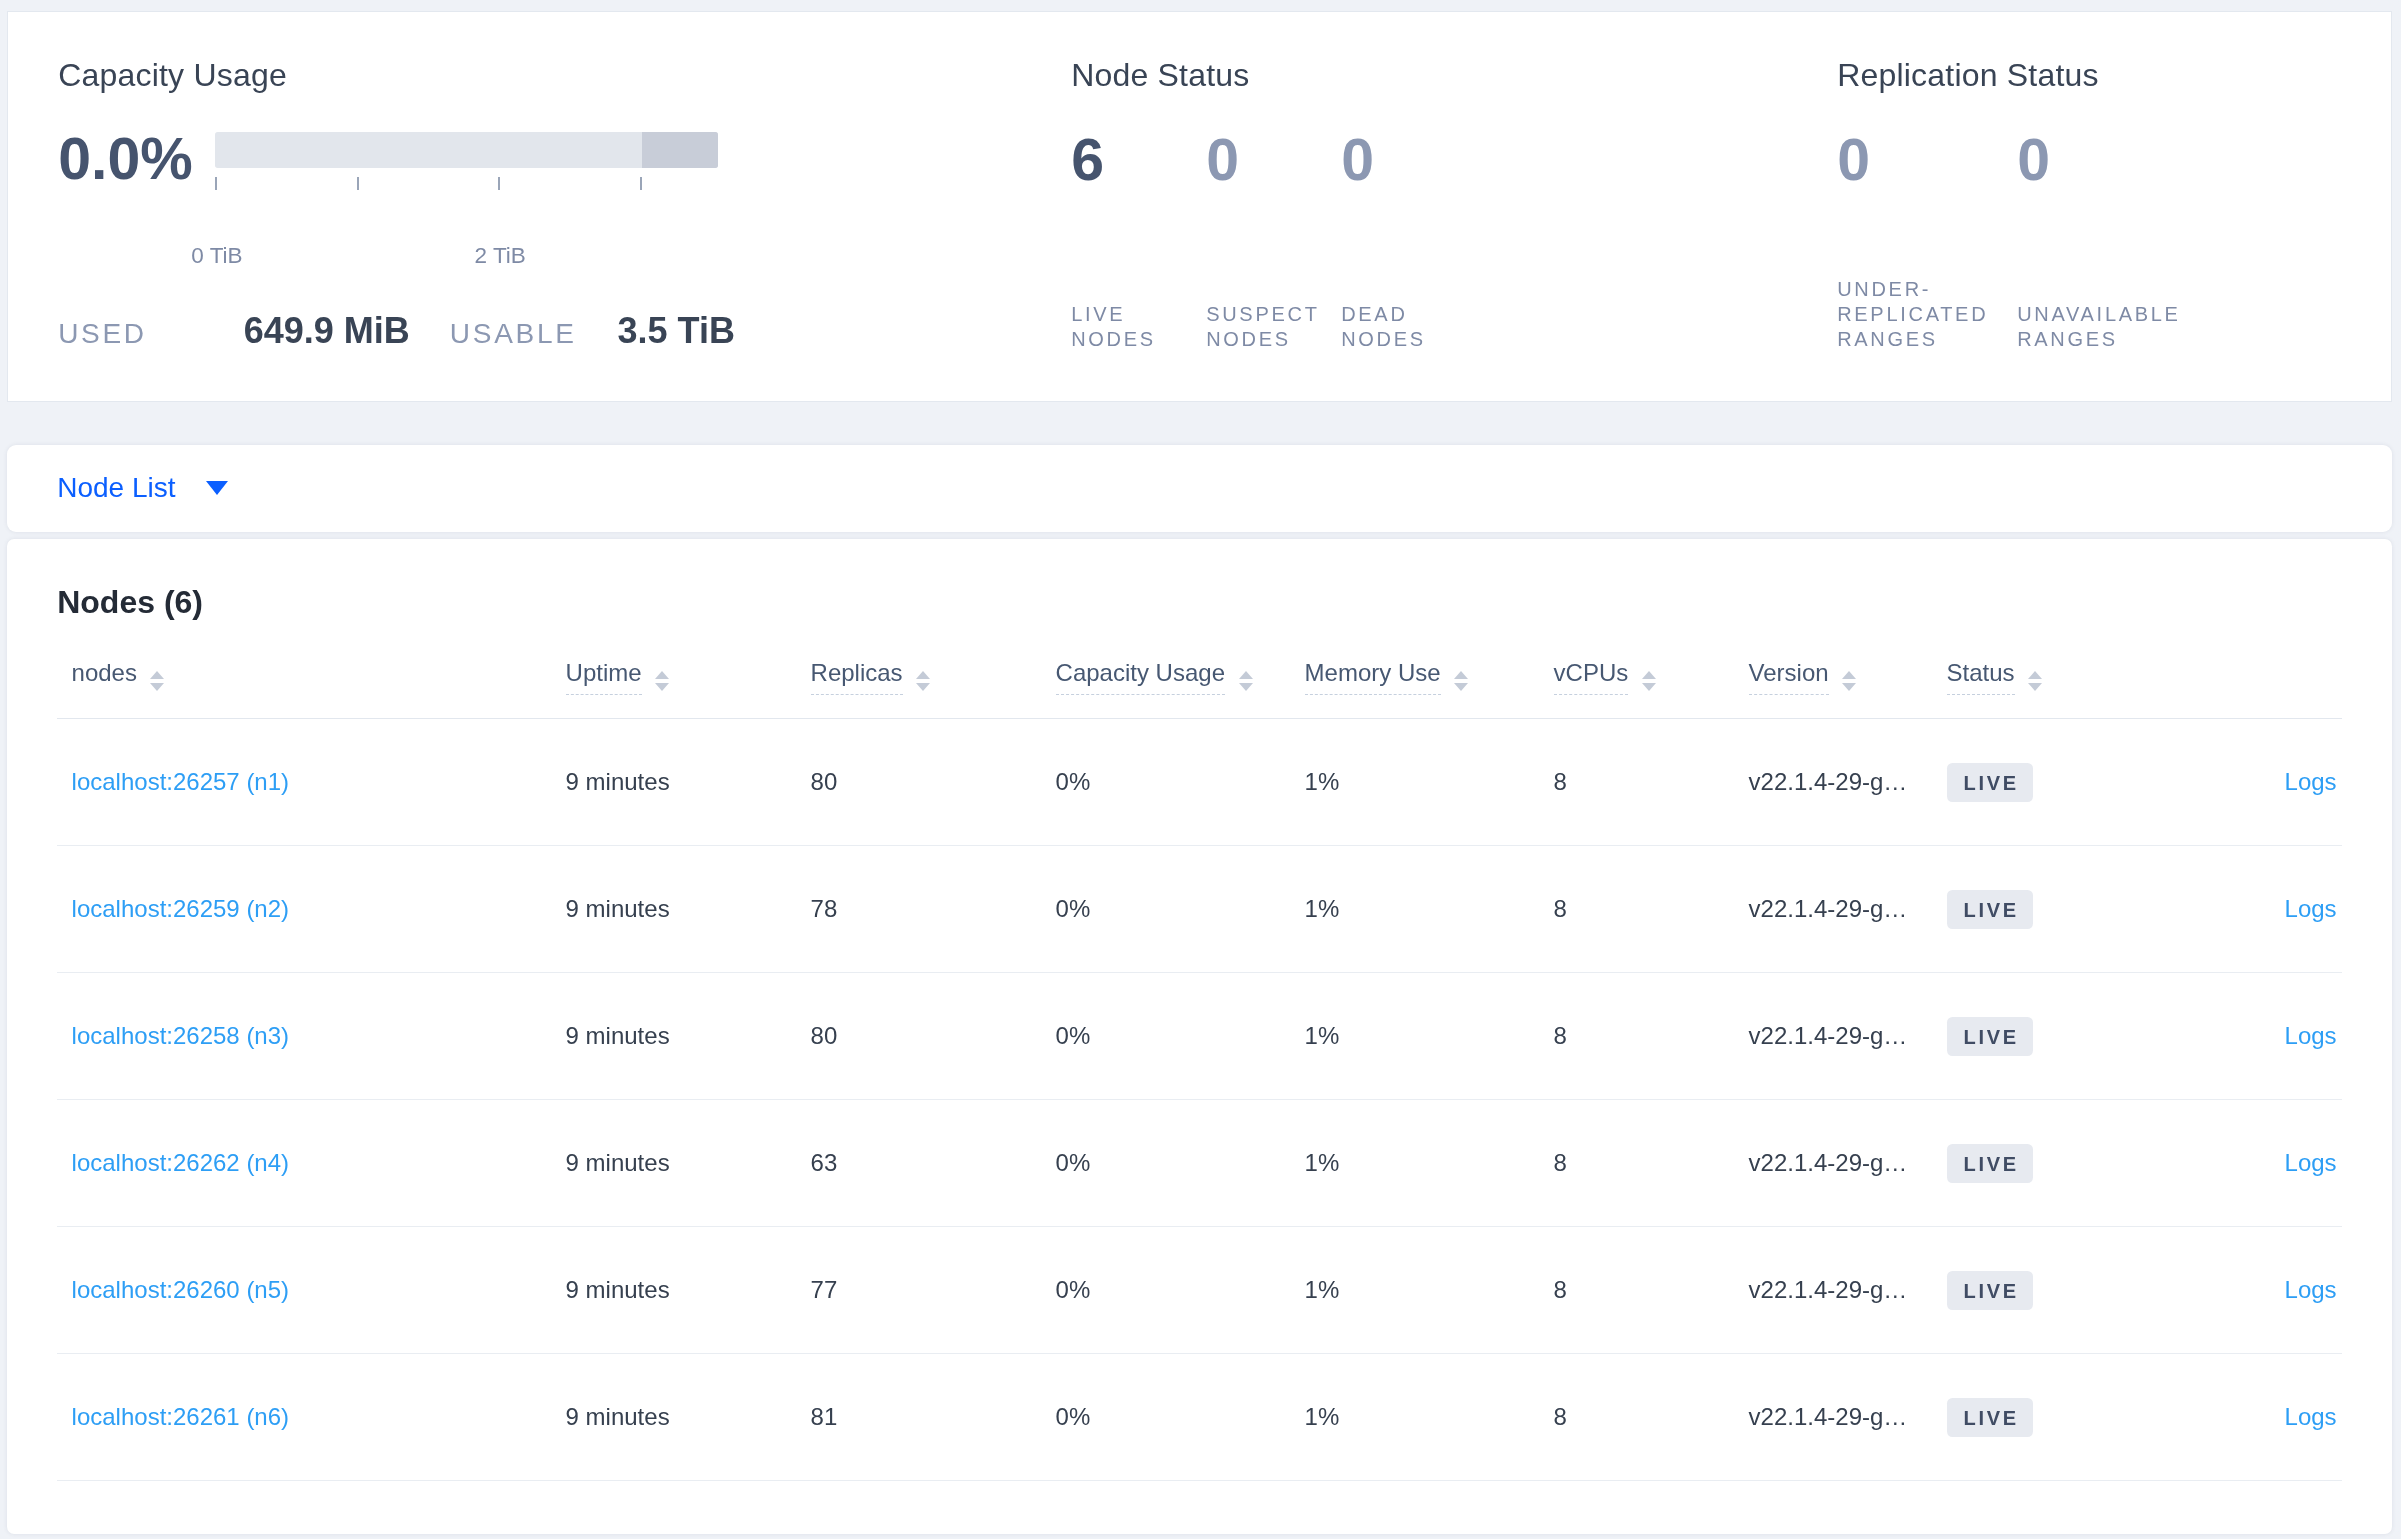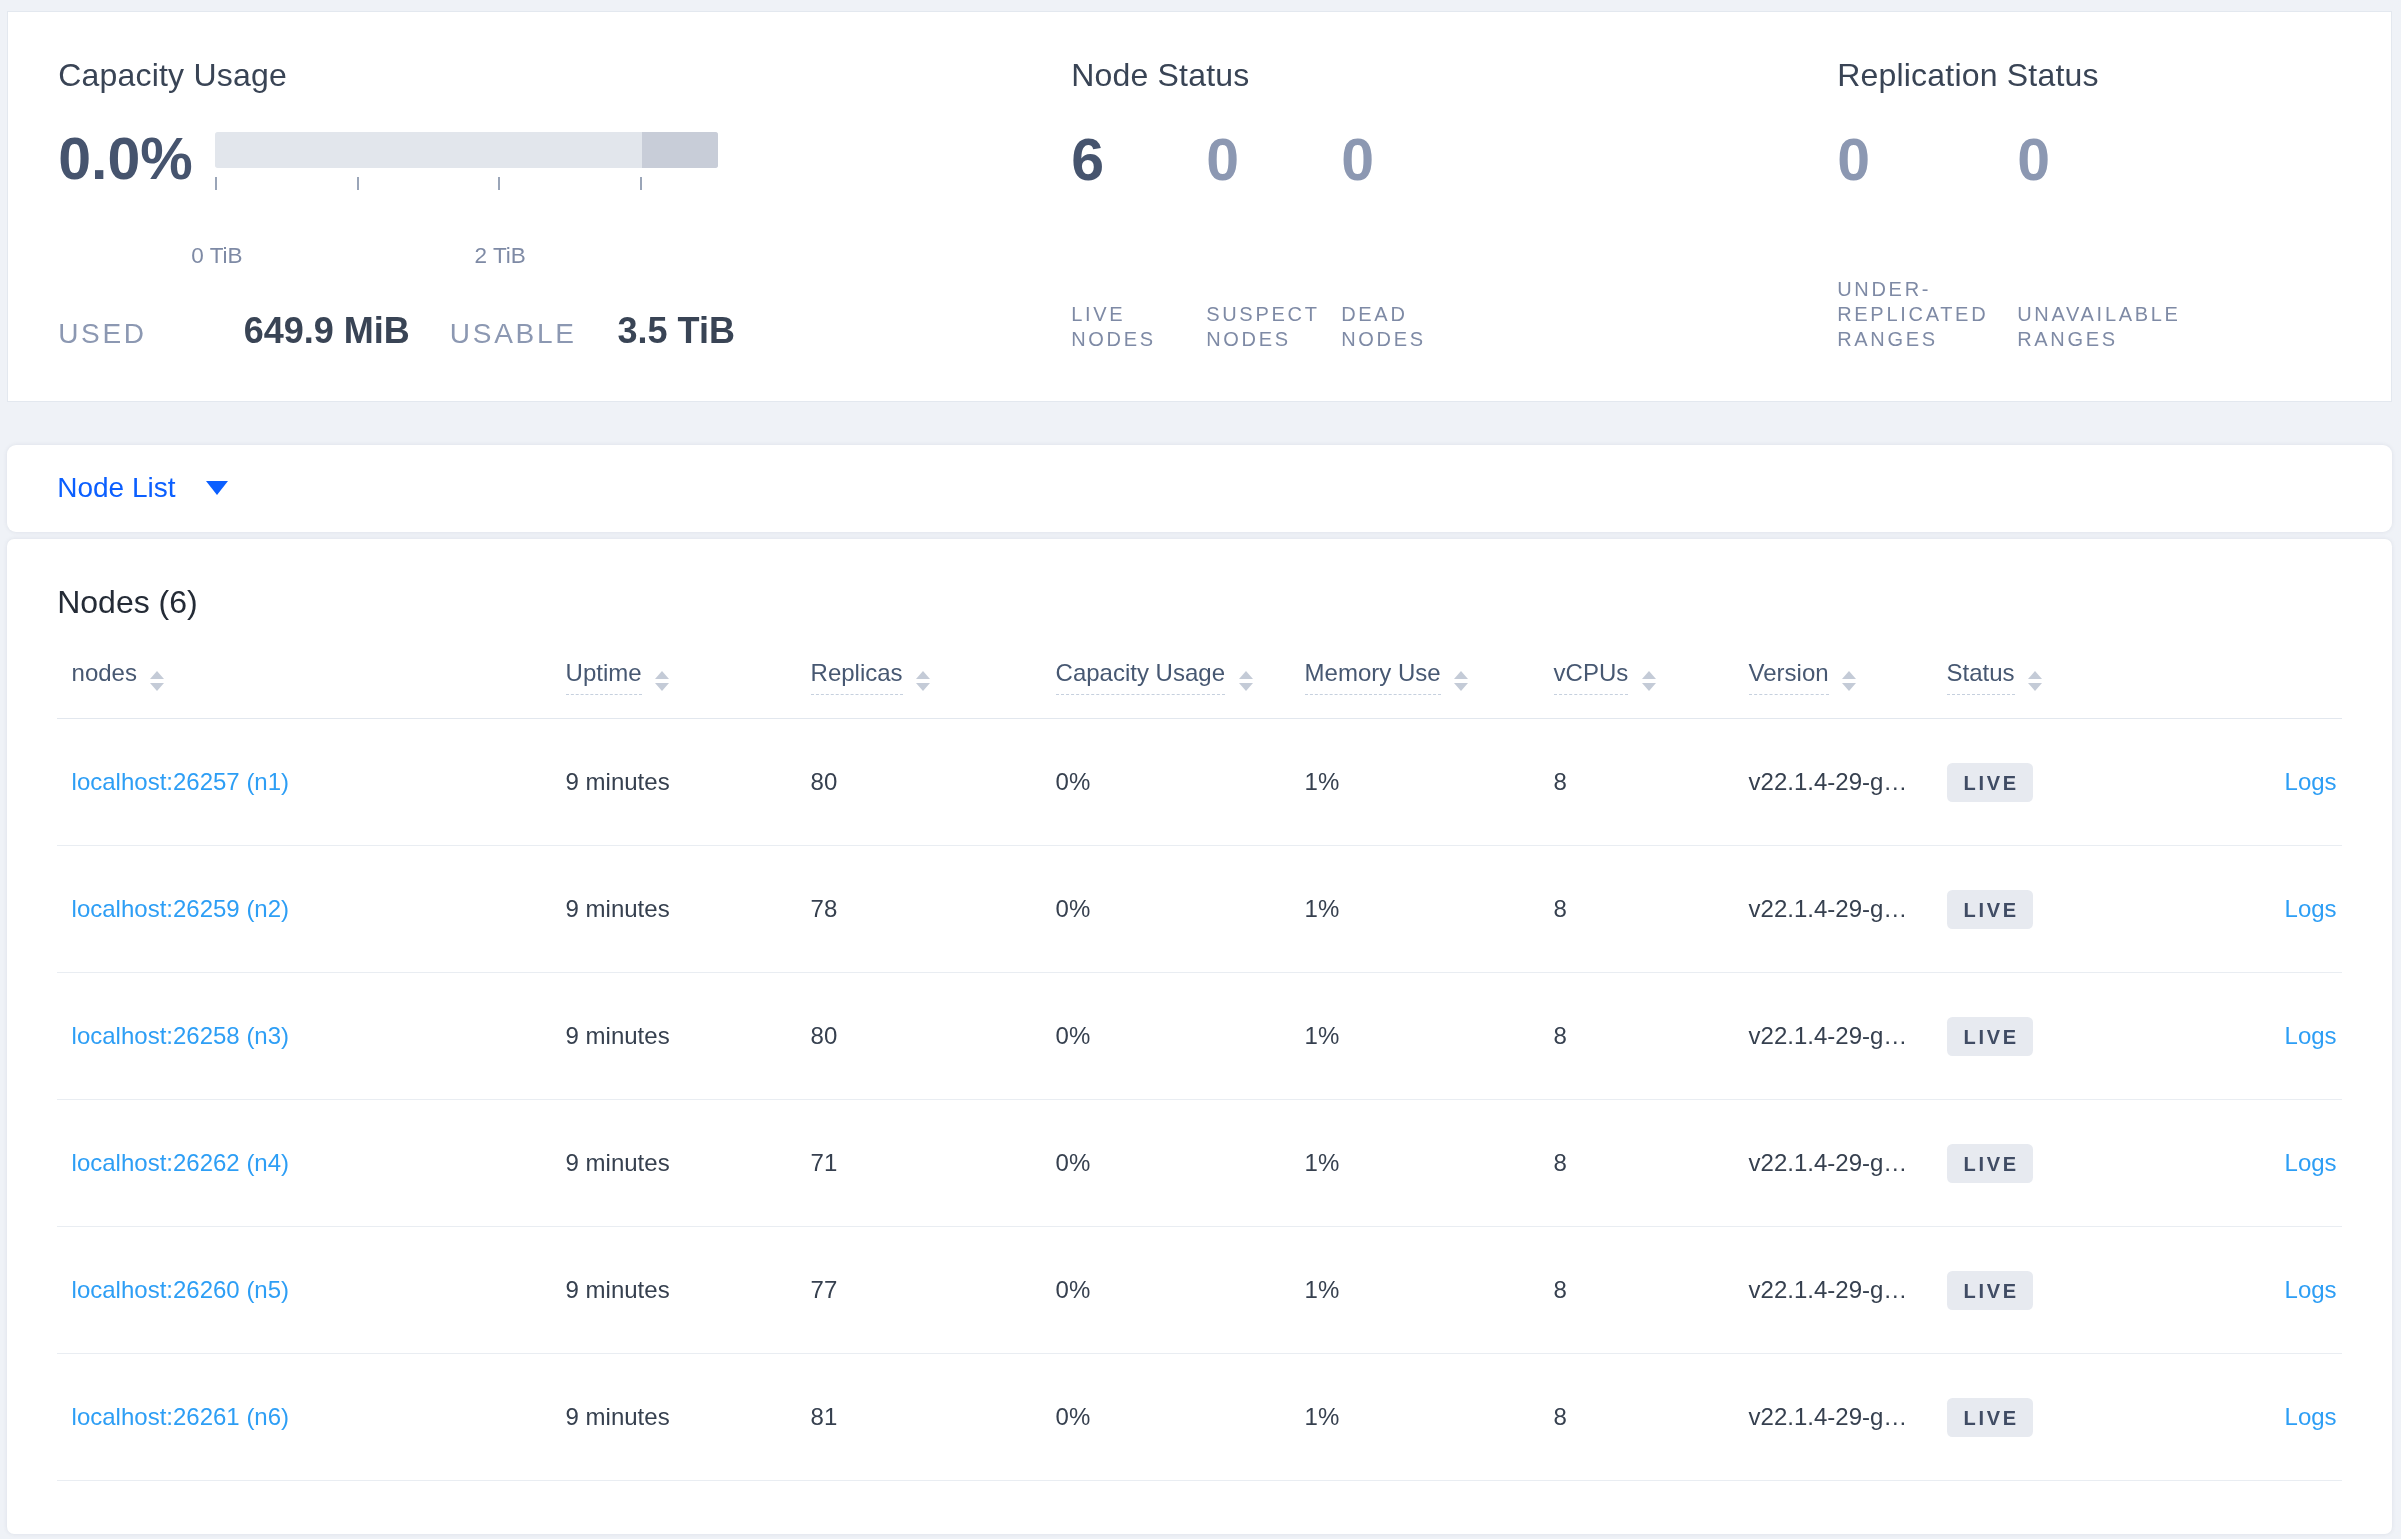--- a/index.html
+++ b/index.html
@@ -98,21 +98,21 @@
 
   
   .table-card {
     margin: 0 9px 7.2px 7.2px;
     height: 995px;
     background: #ffffff;
     border-radius: 7.2px;
     box-shadow: 0 0 4.5px rgba(60,72,94,0.10);
     padding: 45px 50px 0 50px;
   }
-  .table-title { font-size: 32px; font-weight: 400; color: #242b36; margin-bottom: 14.4px; }
+  .table-title { font-size: 32px; font-weight: 700; color: #242b36; margin-bottom: 14.4px; }
 
   table.nodes-table { width: 100%; border-collapse: collapse; table-layout: fixed; }
   .col-node { width: 494px; }  .col-uptime { width: 245px; }
   .col-repl { width: 245px; }  .col-cap { width: 249px; }
   .col-mem { width: 249px; }   .col-cpu { width: 195px; }
   .col-ver { width: 198px; }   .col-status { width: 197px; }
   .col-logs { width: auto; }
 
   th {
     text-align: left; font-weight: 400;
@@ -311,21 +311,21 @@
         <td>0%</td>
         <td>1%</td>
         <td>8</td>
         <td>v22.1.4-29-g…</td>
         <td><span class="badge-live">LIVE</span></td>
         <td class="c-logs"><a class="cell-link">Logs</a></td>
       </tr>
       <tr>
         <td><a class="cell-link">localhost:26262 (n4)</a></td>
         <td>9 minutes</td>
-        <td>71</td>
+        <td>63</td>
         <td>0%</td>
         <td>1%</td>
         <td>8</td>
         <td>v22.1.4-29-g…</td>
         <td><span class="badge-live">LIVE</span></td>
         <td class="c-logs"><a class="cell-link">Logs</a></td>
       </tr>
       <tr>
         <td><a class="cell-link">localhost:26260 (n5)</a></td>
         <td>9 minutes</td>

